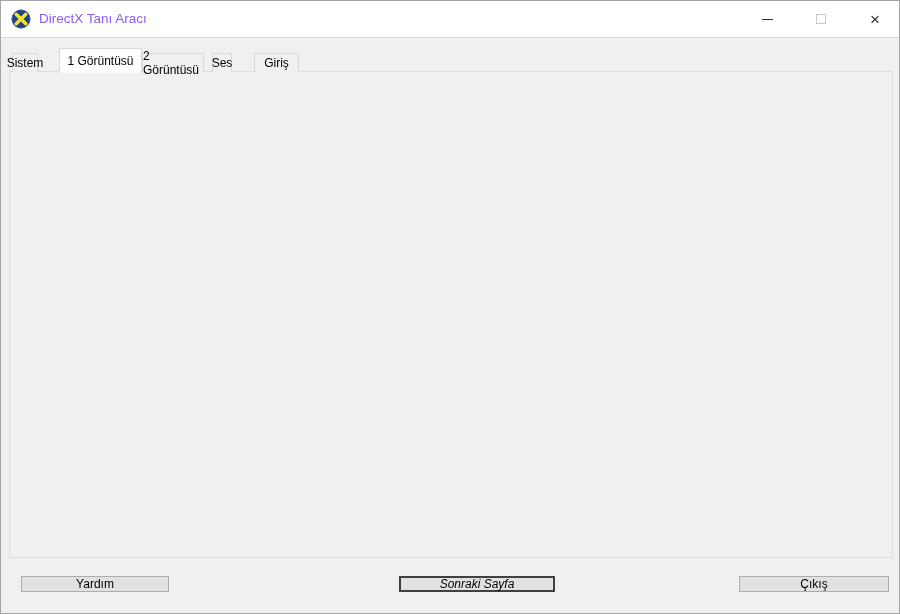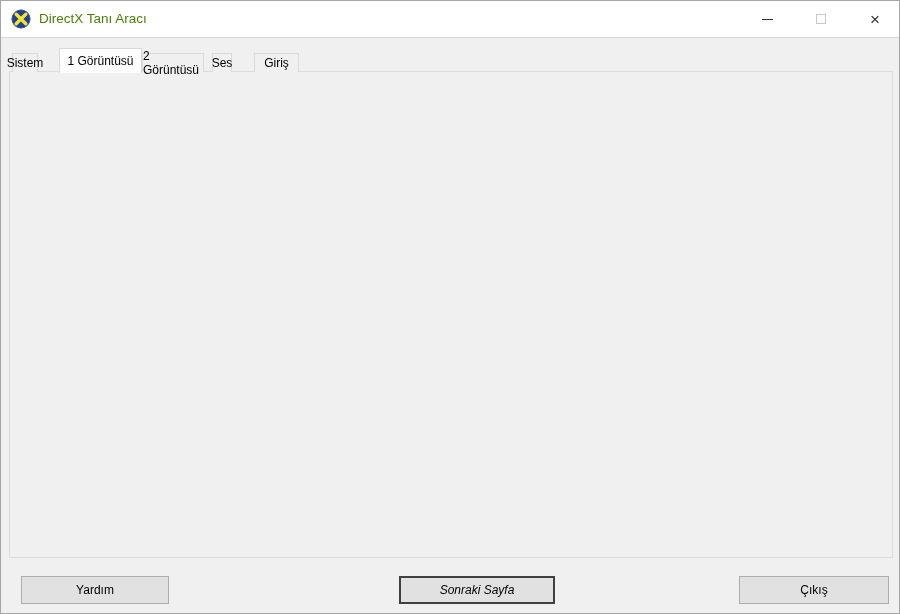--- a/index.html
+++ b/index.html
@@ -6,21 +6,21 @@
   html,body { width:900px; height:614px; }
   body { font-family:"Liberation Sans", sans-serif; color:#000; background:#f0f0f0; }
 
   .window { position:relative; width:900px; height:614px; background:#f0f0f0;
             border:1px solid #a6a6a6; overflow:hidden; }
 
   
   .titlebar { position:absolute; left:0; top:0; width:100%; height:37px;
               background:#ffffff; border-bottom:1px solid #d9d9d9; }
   .app-icon { position:absolute; left:10px; top:8px; width:20px; height:20px; }
-  .win-title { position:absolute; left:38px; top:10px; font-size:13.5px; color:#4d7c0f; }
+  .win-title { position:absolute; left:38px; top:10px; font-size:13.5px; color:#8b5cf6; }
   .win-btn { position:absolute; top:0; height:36px; display:flex; align-items:center;
              justify-content:center; }
   .win-btn.min { left:745px; width:42px; }
   .win-btn.max { left:799px; width:42px; }
   .win-btn.close { left:852px; width:44px; }
   .min-glyph { width:11px; height:1px; background:#333; display:block; }
   .max-glyph { width:10px; height:10px; border:1px solid #c8c8c8; display:block; background:#fdfdfd; }
   .close-glyph { font-size:17px; color:#333; line-height:1; }
 
   
@@ -76,21 +76,21 @@
   .chev.left  { transform:rotate(-45deg) translateX(1px); }
   .chev.right { transform:rotate(135deg) translateX(1px); }
 
   
   .notes-box { position:absolute; left:1px; top:13px; right:12px; bottom:3px;
                background:#ffffff; border:1px solid #828282; font-size:11.5px; }
   .note-bullet { position:absolute; left:11px; top:7px; font-size:11px; }
   .note-text   { position:absolute; left:32px; top:7px; }
 
   
-  .btn { position:absolute; top:575px; height:28px; background:#e1e1e1;
+  .btn { position:absolute; top:575px; height:16px; background:#e1e1e1;
          border:1px solid #adadad; font-size:12px; display:flex; align-items:center;
          justify-content:center; cursor:default; }
   .btn.default { border:2px solid #404040;font-style:italic; }
   .btn-help { left:20px;  width:148px; }
   .btn-next { left:398px; width:156px; }
   .btn-save { left:567px; width:156px; }
   .btn-exit { left:738px; width:150px; }
 </style>
 </head>
 <body>

